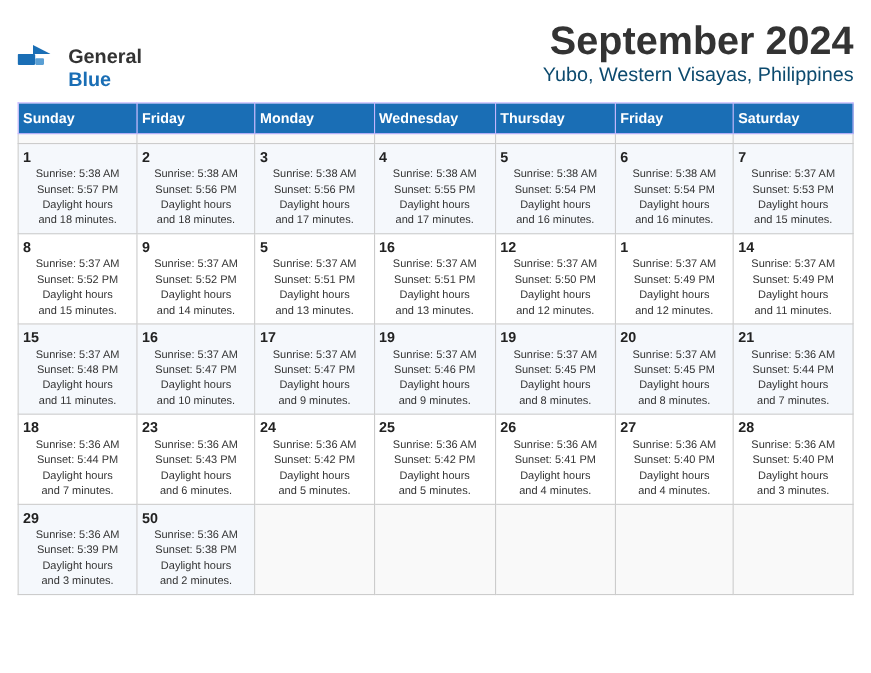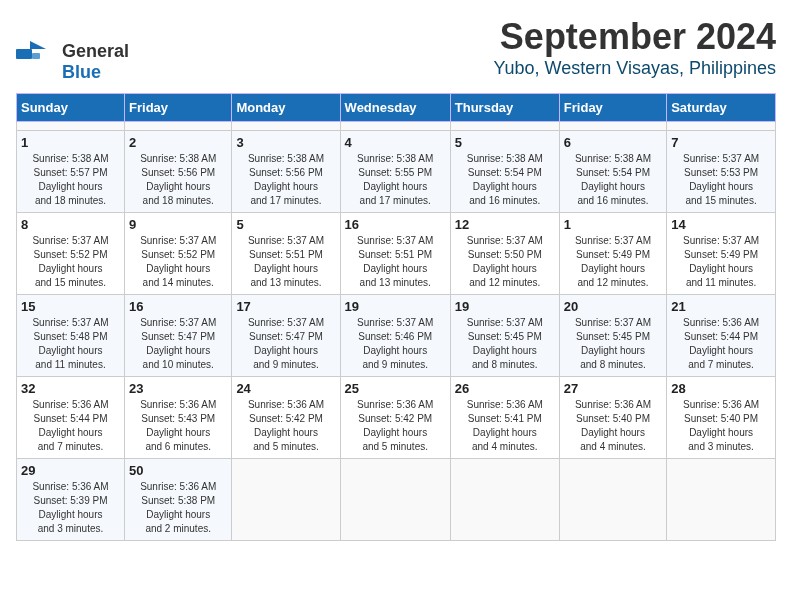--- a/index.html
+++ b/index.html
@@ -318,21 +318,21 @@
         <div class="day-info">
           Sunrise: 5:36 AM<br>
           Sunset: 5:44 PM<br>
           Daylight hours<br>
           and 7 minutes.
         </div>
       </td>
       </tr>
       <tr>
         <td>
-        <span class="day-num">32</span>
+        <span class="day-num">18</span>
         <div class="day-info">
           Sunrise: 5:36 AM<br>
           Sunset: 5:44 PM<br>
           Daylight hours<br>
           and 7 minutes.
         </div>
       </td>
         <td>
         <span class="day-num">23</span>
         <div class="day-info">

